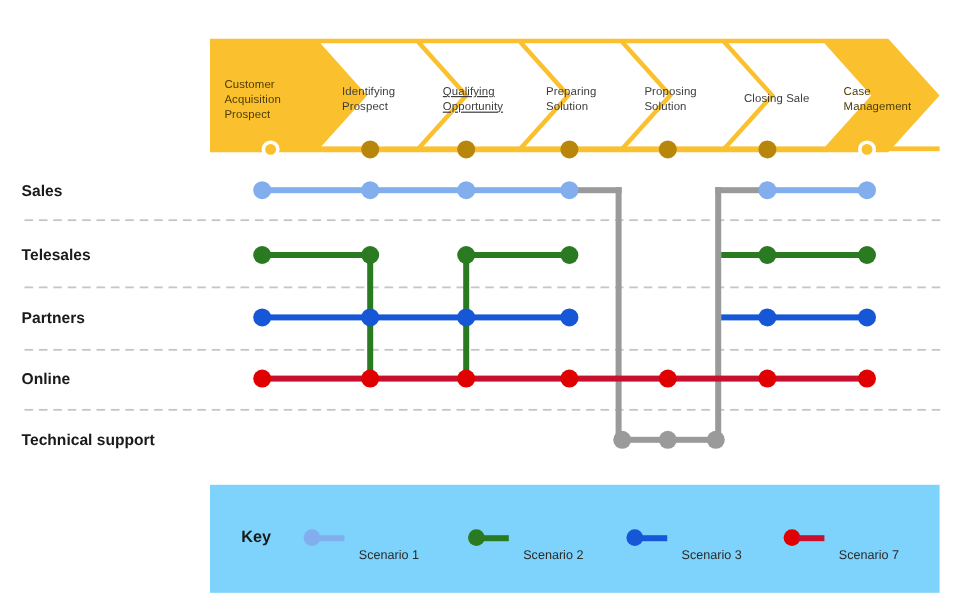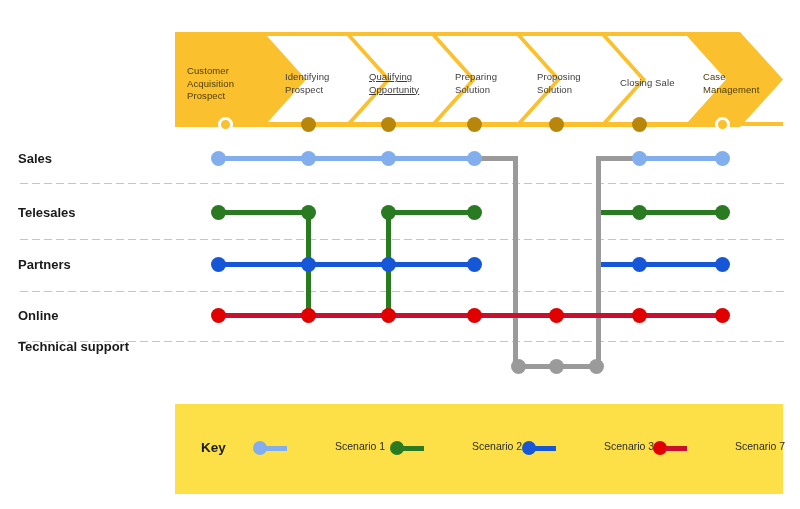--- a/index.html
+++ b/index.html
@@ -98,21 +98,21 @@
     border-radius: 50%;
   }
 
   
   #legend {
     position: absolute;
     left: 175px;
     top: 404px;
     width: 608px;
     height: 90px;
-    background: #fde047;
+    background: #7dd3fc;
     text-align: right;
   }
   #key-title {
     position: absolute;
     left: 26px;
     top: 36px;
     font-size: 13.5px;
     font-weight: bold;
     color: #1a1a1a;
   }
@@ -128,25 +128,24 @@
   .lg-bar {
     position: absolute;
     width: 22px;
     height: 5px;
     top: 5.5px;
     left: 12px;
   }
   .lg-text {
     position: absolute;
     left: 46px;
-    top: 0px;
+    top: 17px;
     font-size: 10.5px;
     color: #2b2b2b;
     white-space: nowrap;
-    margin-left: 36px;
   }
 </style>
 </head>
 <body>
 
 <div id="stage">
 
   <div id="banner">
     <svg width="608" height="95" viewBox="0 0 608 95">
 
@@ -180,21 +179,21 @@
 
   <div class="dotline" style="top:182px;"></div>
   <div class="dotline" style="top:238px;"></div>
   <div class="dotline" style="top:290px;"></div>
   <div class="dotline" style="top:340px;"></div>
 
   <div class="row-label" style="top:151px;">Sales</div>
   <div class="row-label" style="top:205px;">Telesales</div>
   <div class="row-label" style="top:257px;">Partners</div>
   <div class="row-label" style="top:308px;">Online</div>
-  <div class="row-label" style="top:339px;">Technical support</div>
+  <div class="row-label" style="top:359px;">Technical support</div>
 
   <div class="hline" style="left:474px; top:155.5px; width:44px; background:#9A9A9A;"></div>
   <div class="vline" style="left:513px; top:155.5px; height:212px; background:#9A9A9A;"></div>
   <div class="hline" style="left:513px; top:363.5px; width:88px; background:#9A9A9A;"></div>
   <div class="vline" style="left:596px; top:155.5px; height:212px; background:#9A9A9A;"></div>
   <div class="hline" style="left:596px; top:155.5px; width:45px; background:#9A9A9A;"></div>
 
   <div class="node" style="left:511px; top:359px; background:#9A9A9A;"></div>
   <div class="node" style="left:549px; top:359px; background:#9A9A9A;"></div>
   <div class="node" style="left:589px; top:359px; background:#9A9A9A;"></div>

